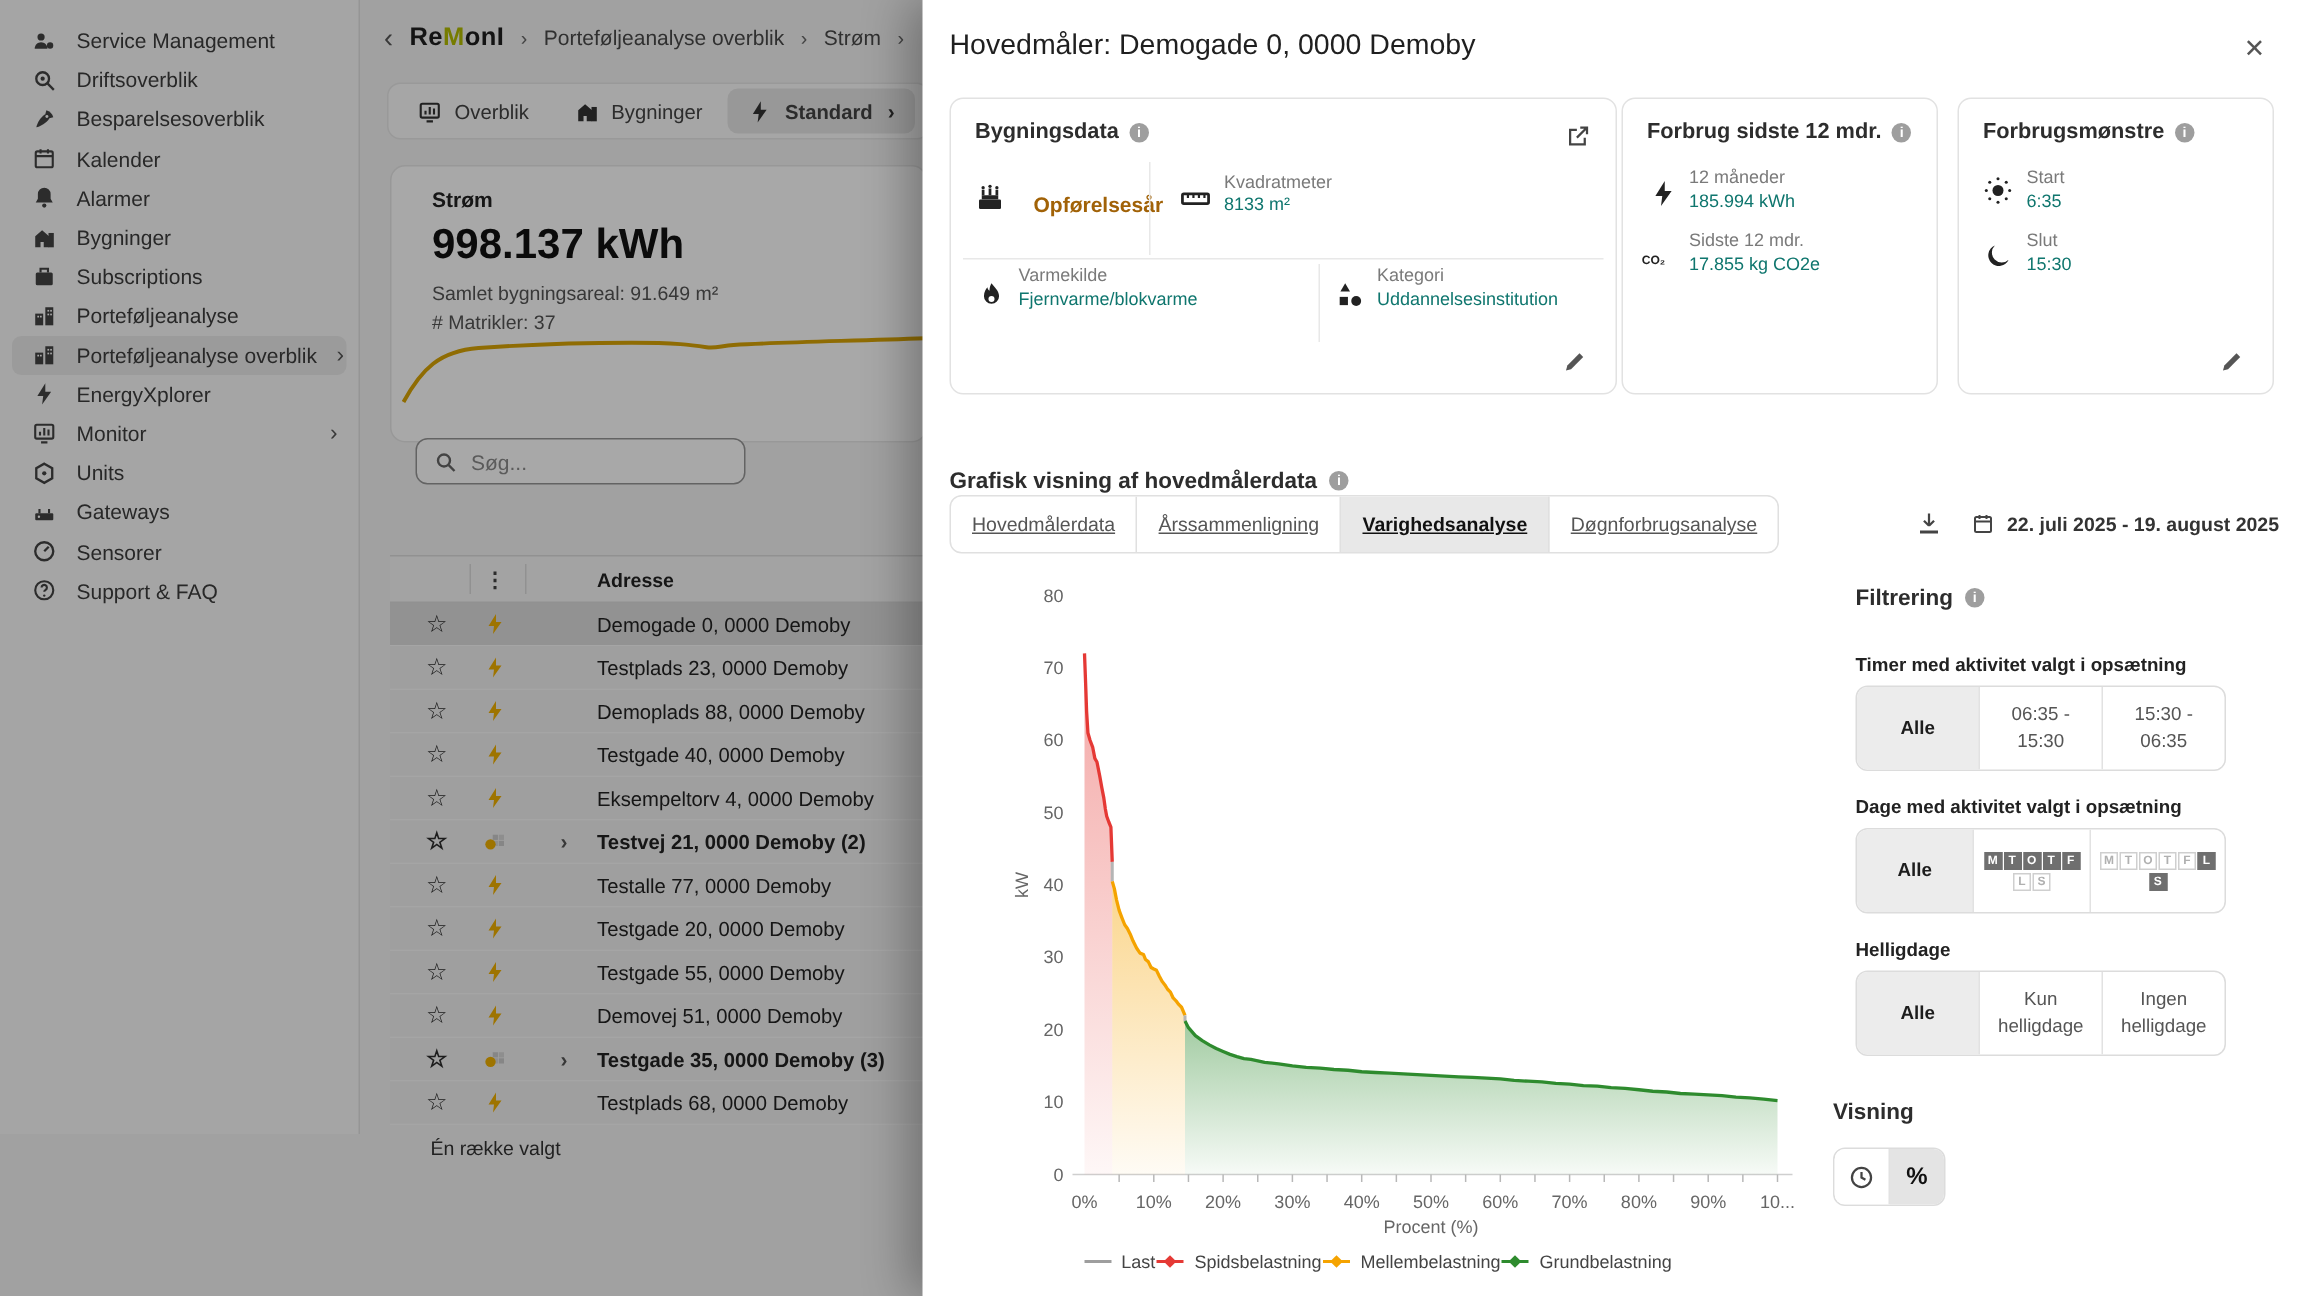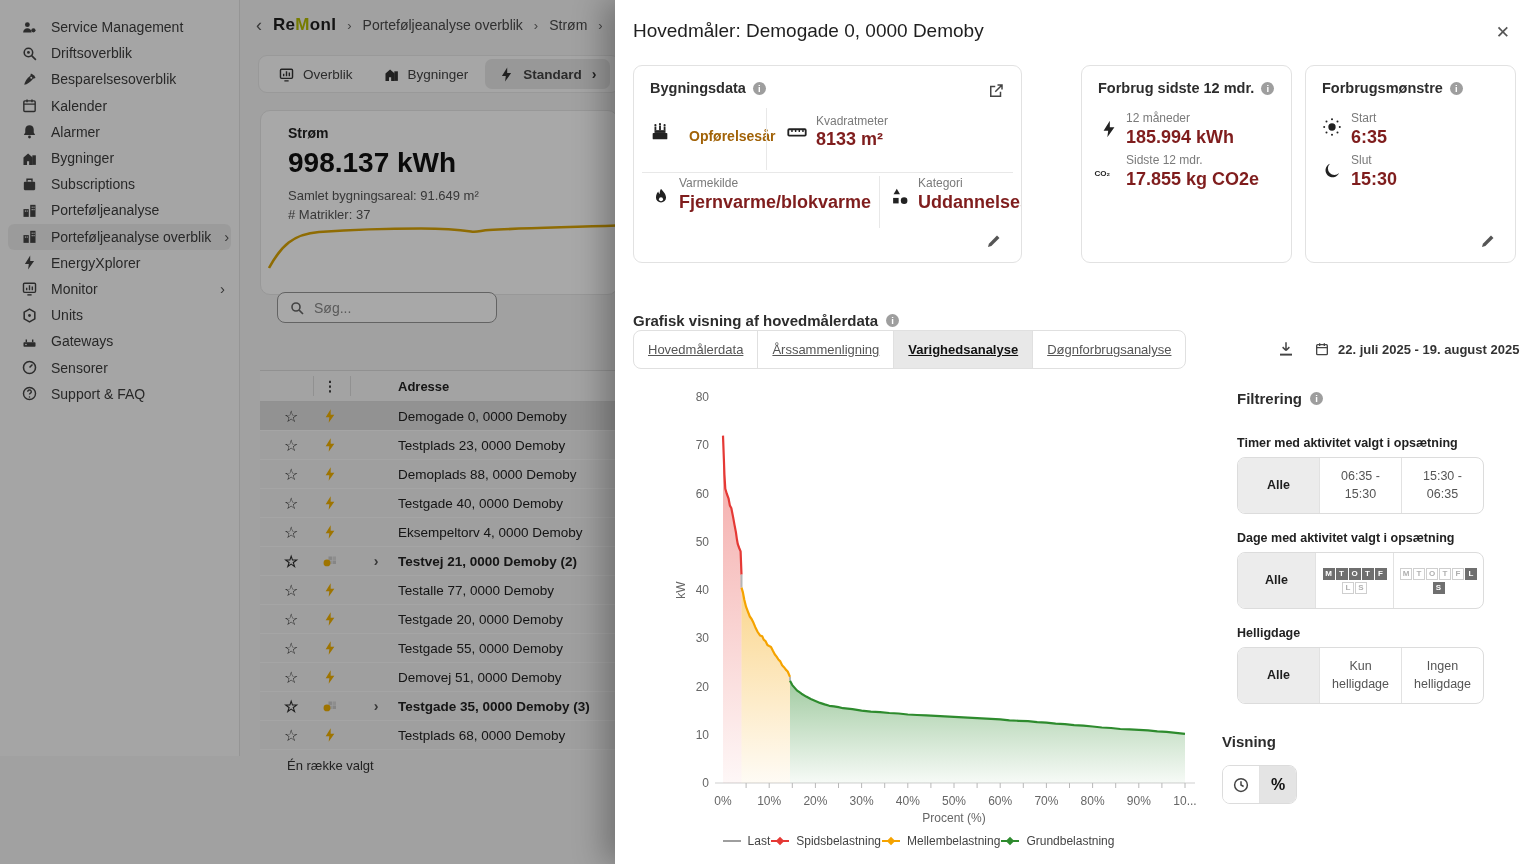--- a/index.html
+++ b/index.html
@@ -46,21 +46,21 @@
   .tfoot{position:absolute;left:287px;top:758px;font-size:13px;color:#333;}
   
   .scrim{position:absolute;inset:0;background:rgba(0,0,0,0.34);}
   .panel{position:absolute;left:615px;top:0;width:921px;height:864px;background:#fff;box-shadow:-10px 0 30px rgba(0,0,0,0.30);}
   .panel-title{position:absolute;left:18px;top:20px;font-size:19px;color:#1f1f1f;}
   .close{position:absolute;right:26px;top:22px;font-size:17px;color:#555;cursor:pointer;}
   .card{position:absolute;top:65px;height:198px;border:1px solid #e2e2e2;border-radius:9px;background:#fff;box-sizing:border-box;overflow:hidden;}
   .card h5{position:absolute;left:16px;top:14px;margin:0;font-size:14.5px;color:#2d2d2d;display:flex;gap:7px;align-items:center;}
   .info{display:inline-block;width:13px;height:13px;border-radius:50%;background:#9e9e9e;color:#fff;font-size:9.5px;line-height:13px;text-align:center;font-weight:700;font-style:normal;}
   .fld-label{font-size:12px;color:#7a7a7a;}
-  .fld-value{font-size:18px;font-weight:700;color:#7f1d1d;white-space:nowrap;}
+  .fld-value{font-size:12px;font-weight:400;color:#0f766e;white-space:nowrap;}
   .card .ic24{width:22px;height:22px;color:#222;display:flex;align-items:center;justify-content:center;position:absolute;}
   .abs{position:absolute;}
   .pencil{position:absolute;right:18px;bottom:12px;width:18px;height:18px;color:#555;}
   .opennew{position:absolute;right:16px;top:16px;width:18px;height:18px;color:#444;}
   .divider-h{position:absolute;left:8px;right:8px;height:1px;background:#e8e8e8;}
   .divider-v{position:absolute;width:1px;background:#e8e8e8;}
   
   .section-title{position:absolute;left:18px;top:285px;font-size:15px;font-weight:700;color:#2d2d2d;display:flex;gap:8px;align-items:center;margin-top:27px;}
   .gtabs{position:absolute;left:18px;top:330px;height:37px;display:flex;border:1px solid #e0e0e0;border-radius:8px;overflow:hidden;background:#fff;}
   .gtab{display:flex;align-items:center;padding:0 14px;font-size:13px;color:#555;border-right:1px solid #e0e0e0;white-space:nowrap;text-decoration:underline;}
@@ -461,21 +461,21 @@
   </div>
   <div class="tfoot">Én række valgt</div>
 </div>
 
 <div class="scrim"></div>
 
 <section class="panel">
   <div class="panel-title">Hovedmåler: Demogade 0, 0000 Demoby</div>
   <span class="close">✕</span>
 
-  <div class="card" style="left:18px;width:389px;">
+  <div class="card" style="left:18px;width:445px;">
     <h5>
         <span>Bygningsdata</span>
         <i class="info">i</i>
       </h5>
     <span class="opennew">
       <svg viewBox="0 0 24 24" width="18" height="18" fill="none" stroke="currentColor" stroke-width="2">
           <path d="M18 13v6H5V6h6"></path>
           <path d="M14 4h6v6M20 4l-9 9"></path>
         </svg>
     </span>

